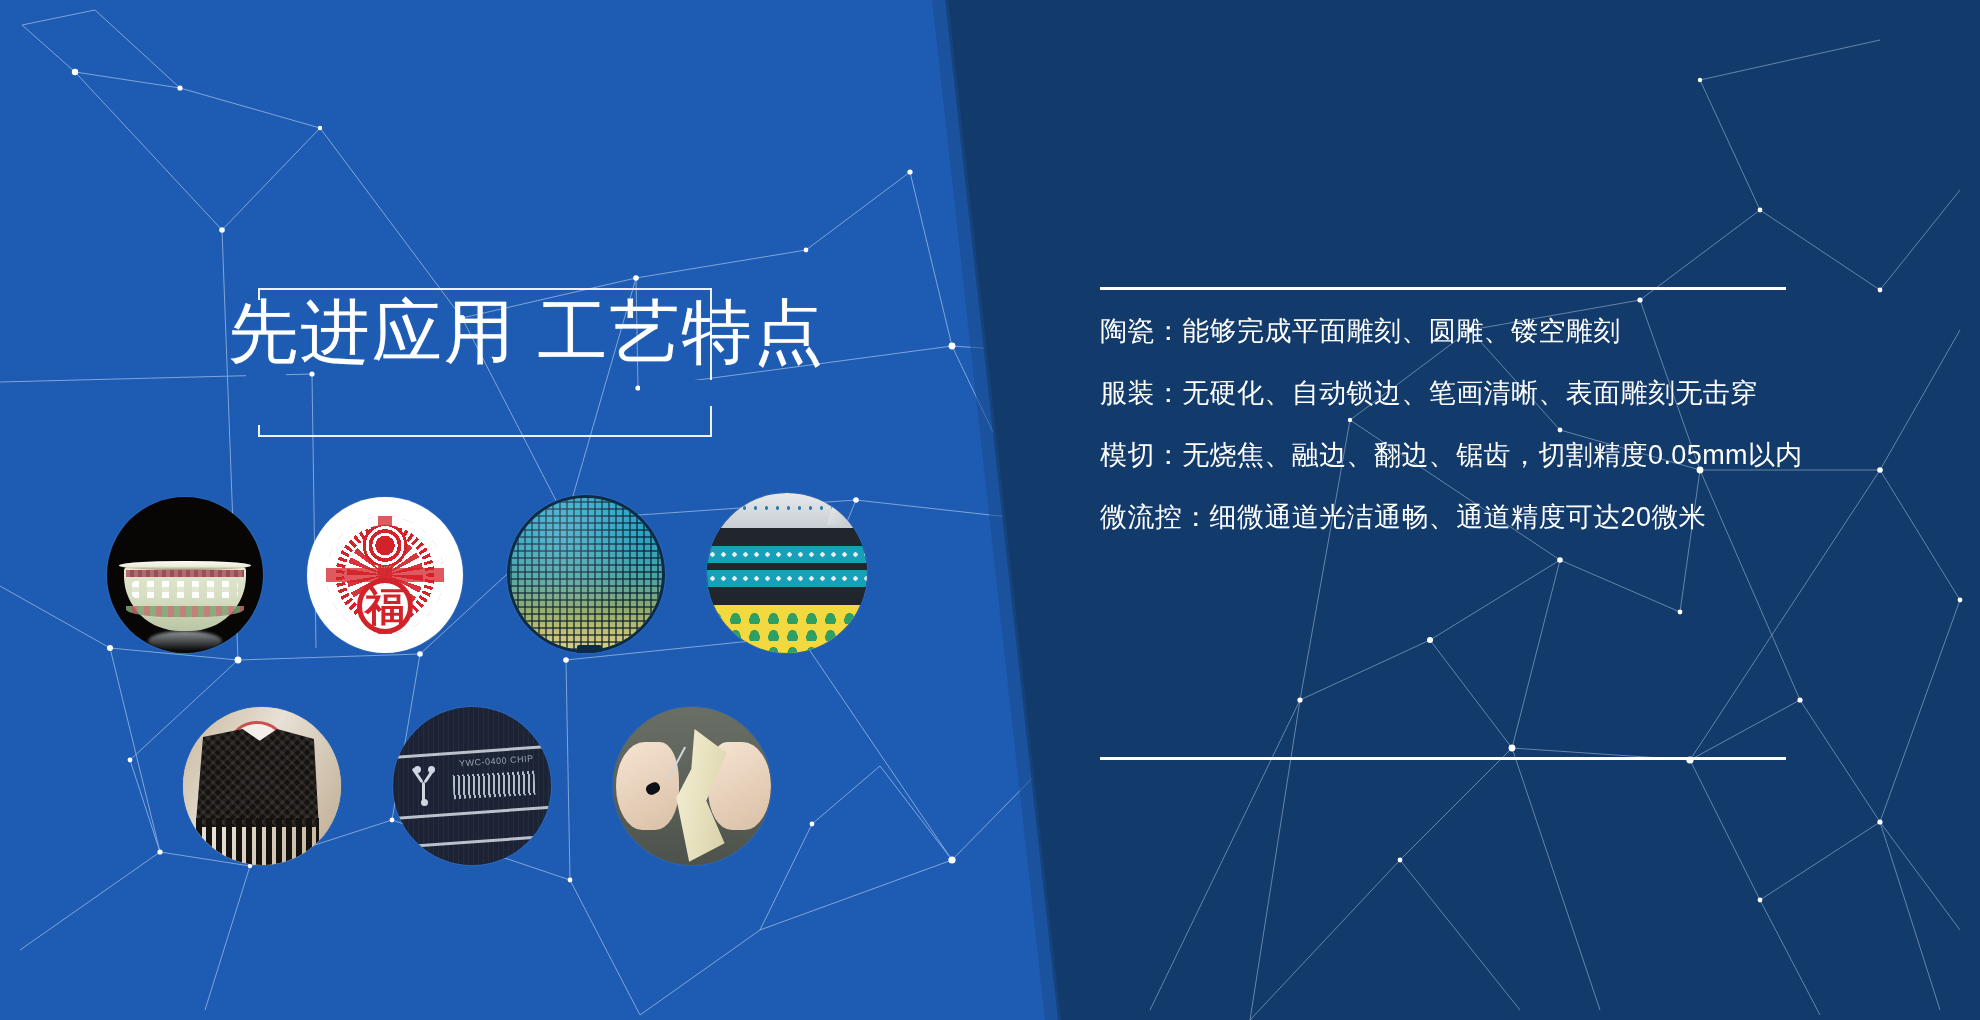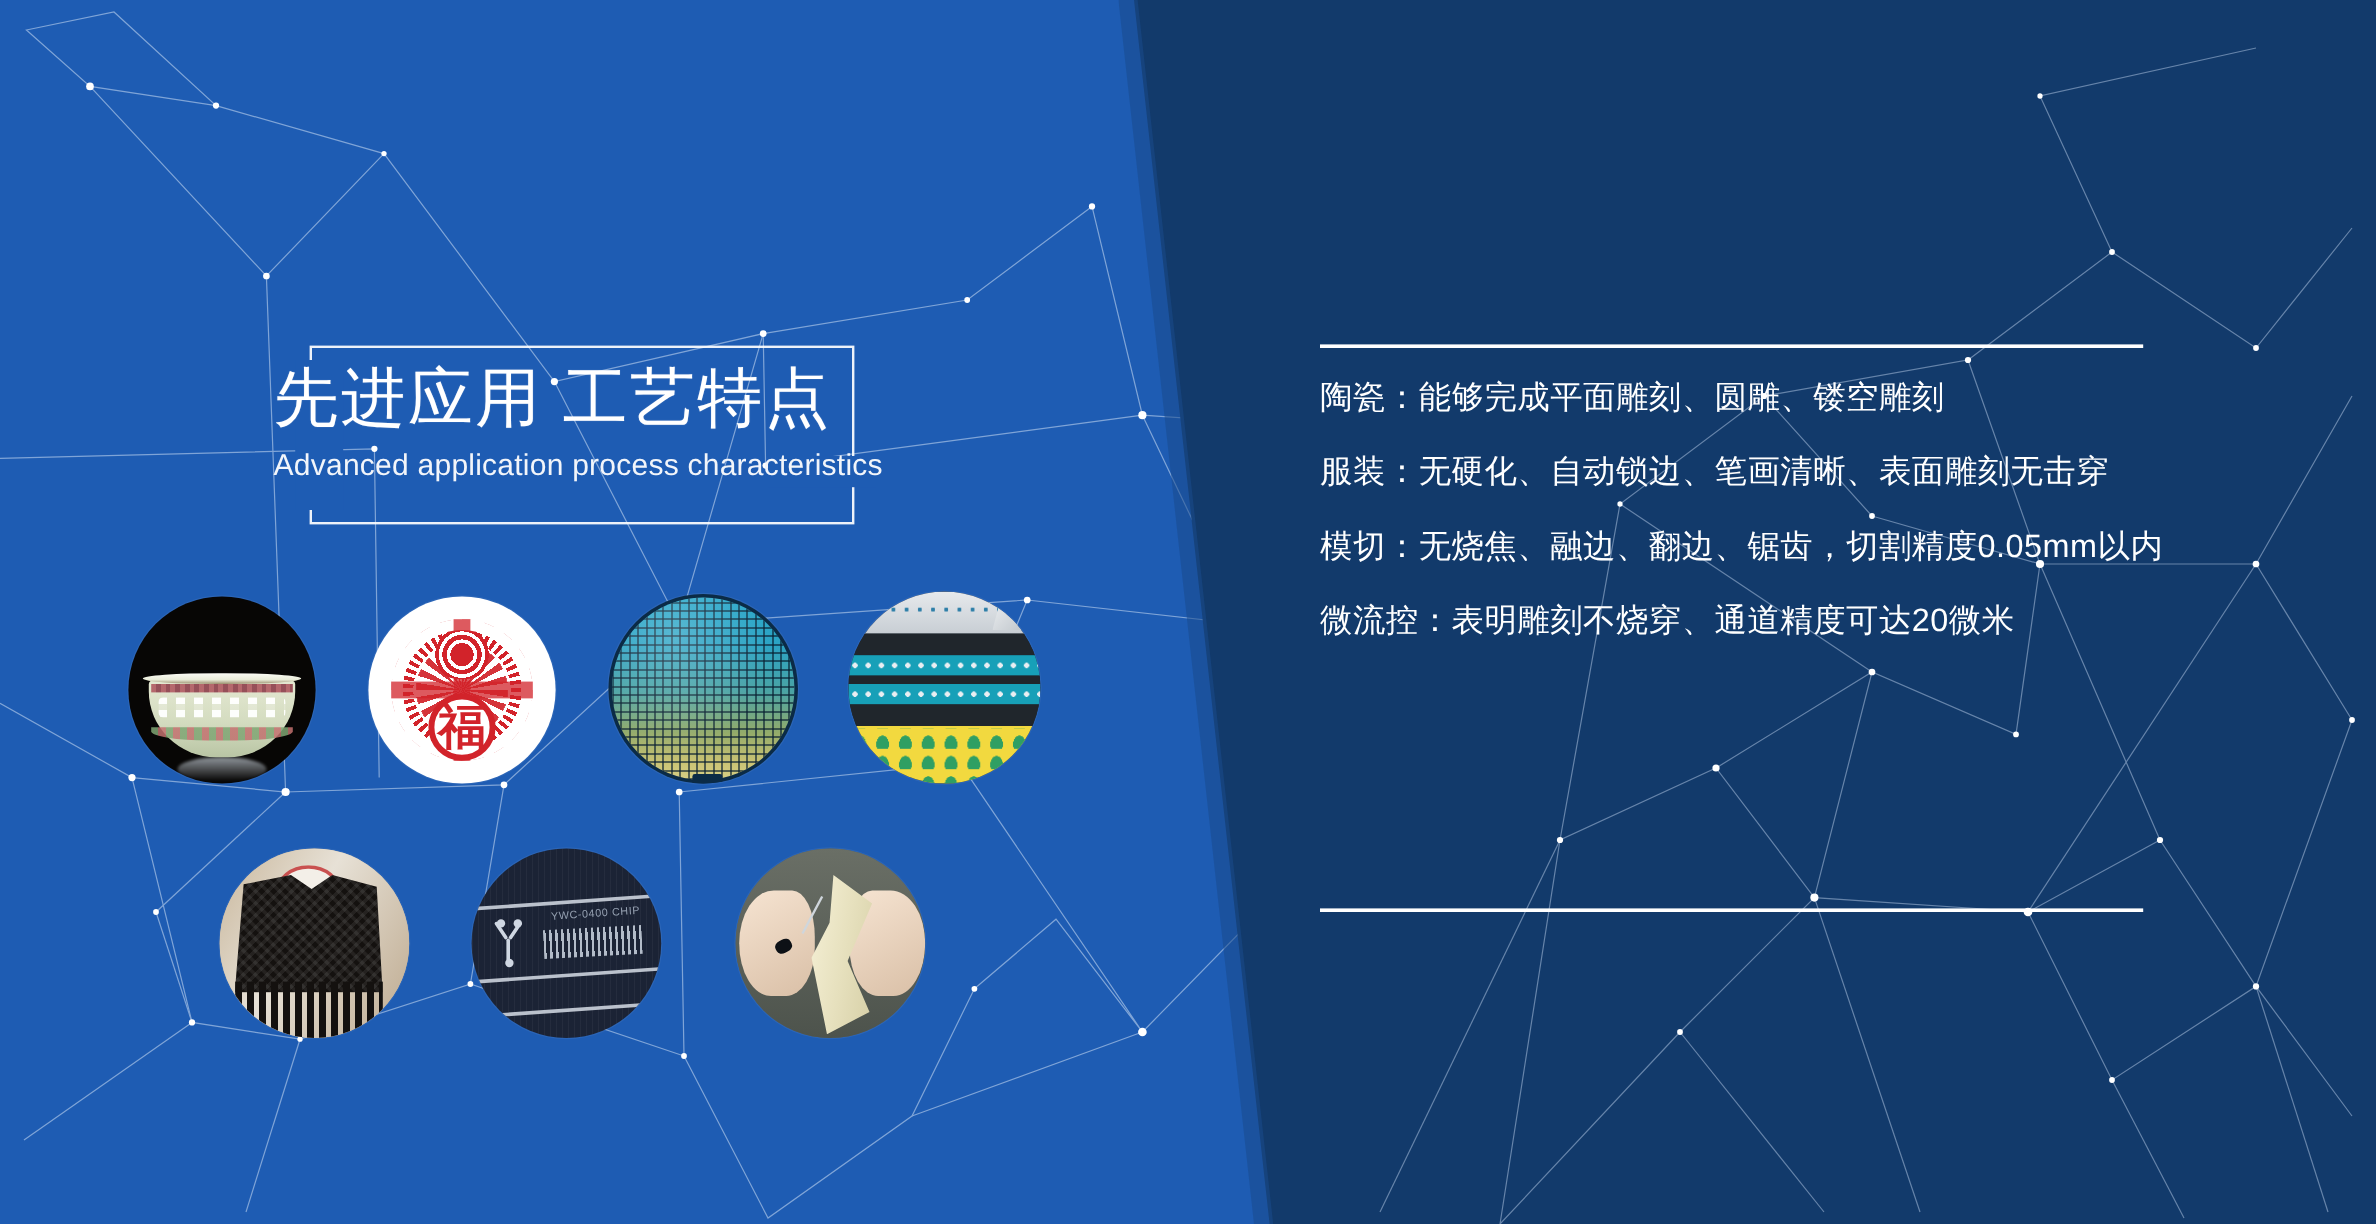--- a/index.html
+++ b/index.html
@@ -34,21 +34,21 @@
   .title-mask{
     position:absolute;left:246px;top:300px;width:40px;height:125px;
     background:#1e5cb3;
   }
   .title-mask2{
     position:absolute;left:640px;top:380px;width:90px;height:26px;
     background:#1e5cb3;
   }
   .title-cn{
     position:absolute;left:228px;top:300px;width:470px;
-    color:#ffffff;font-size:54px;line-height:64px;letter-spacing:2px;
+    color:#ffffff;font-size:70px;line-height:64px;letter-spacing:2px;
     font-weight:400;white-space:nowrap;
     text-shadow:0 0 1px rgba(255,255,255,.35);
   }
   .title-en{
     position:absolute;left:228px;top:372px;width:470px;
     color:#f2f5fa;font-size:25px;line-height:32px;letter-spacing:.2px;
     white-space:nowrap;
   }
 
   
@@ -377,21 +377,20 @@
         <circle cx="1760" cy="210" r="2.4"></circle>
       <circle cx="1880" cy="290" r="2.4"></circle>
         <circle cx="1700" cy="80" r="2.2"></circle>
     </g>
   </svg>
 
   <div class="title-frame"></div>
   <div class="title-mask"></div>
   <div class="title-mask2"></div>
   <div class="title-cn">先进应用  工艺特点</div>
-  <div class="title-en">Advanced application process characteristics</div>
 
   <div class="circ img-bowl" style="left:107px;top:497px;width:156px;height:156px;">
     <div class="inner">
       <div class="bowl-reflect"></div>
       <div class="bowl-body"></div>
       <div class="bowl-rim"></div>
       <div class="bowl-band b1"></div>
       <div class="bowl-glyphs"></div>
       <div class="bowl-band b2"></div>
     </div>
@@ -472,17 +471,17 @@
       <div class="h-film"></div>
       <div class="h-chip"></div>
     </div>
   </div>
 
   <div class="rule top"></div>
   <div class="feature-list">
     <div class="feature">陶瓷：能够完成平面雕刻、圆雕、镂空雕刻</div>
     <div class="feature">服装：无硬化、自动锁边、笔画清晰、表面雕刻无击穿</div>
     <div class="feature">模切：无烧焦、融边、翻边、锯齿，切割精度0.05mm以内</div>
-    <div class="feature">微流控：表明雕刻不烧穿、通道精度可达20微米</div>
+    <div class="feature">微流控：细微通道光洁通畅、通道精度可达20微米</div>
   </div>
   <div class="rule bot"></div>
 
 </div>
 
 </body></html>

